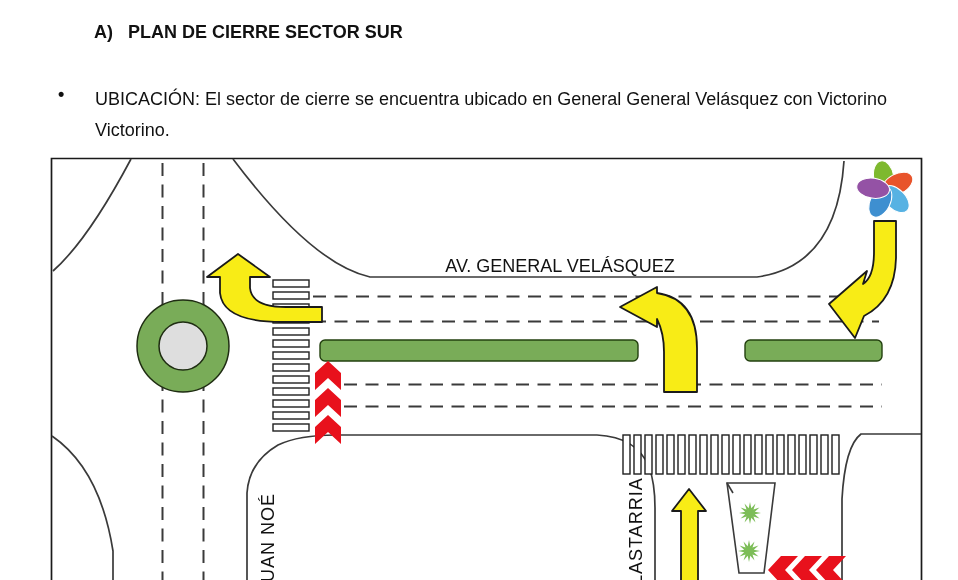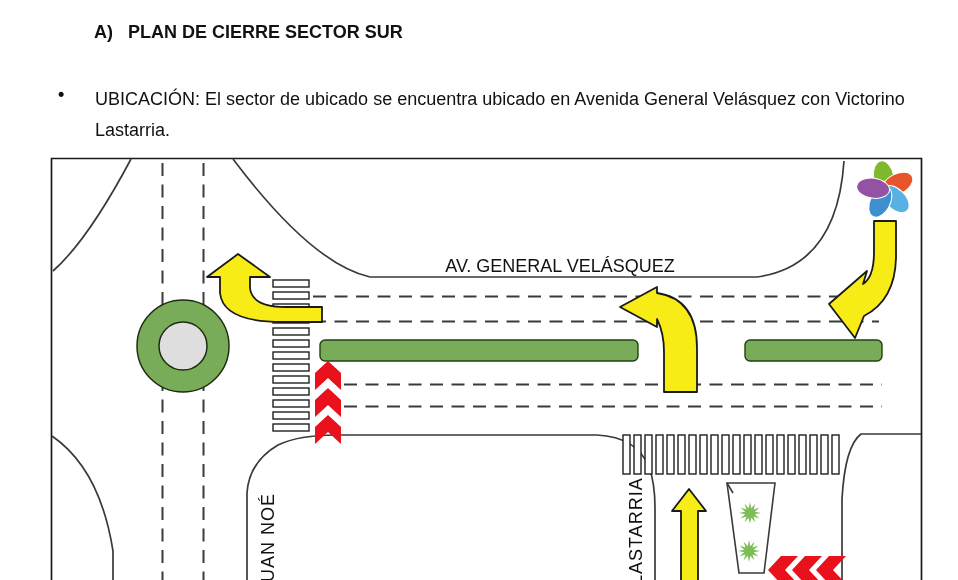--- a/index.html
+++ b/index.html
@@ -32,22 +32,22 @@
 <body>
 
 <div class="heading">
   <span class="num">A)</span><span>PLAN DE CIERRE SECTOR SUR</span>
 </div>
 
 <div class="bullet-row">
   <span class="dot">•</span>
   <div class="btext">
     <span class="lbl">UBICACIÓN:</span>
-    <span>El sector de ubicado se encuentra ubicado en Avenida General Velásquez con Victorino</span><br>
-    <span>Lastarria.</span>
+    <span>El sector de cierre se encuentra ubicado en General General Velásquez con Victorino</span><br>
+    <span>Victorino.</span>
   </div>
 </div>
 
 <svg class="diagram" width="958" height="580" viewBox="0 0 958 580" xmlns="http://www.w3.org/2000/svg">
 
   <defs>
     <polygon id="star12" points="11,0 4.8,1.3 9.5,5.5 3.5,3.5 5.5,9.5 1.3,4.8 0,11 -1.3,4.8 -5.5,9.5 -3.5,3.5 -9.5,5.5 -4.8,1.3 -11,0 -4.8,-1.3 -9.5,-5.5 -3.5,-3.5 -5.5,-9.5 -1.3,-4.8 0,-11 1.3,-4.8 5.5,-9.5 3.5,-3.5 9.5,-5.5 4.8,-1.3"></polygon>
   </defs>
 
   <path class="frame" d="M 51.5 580 L 51.5 158.5 L 921.5 158.5 L 921.5 580"></path>

